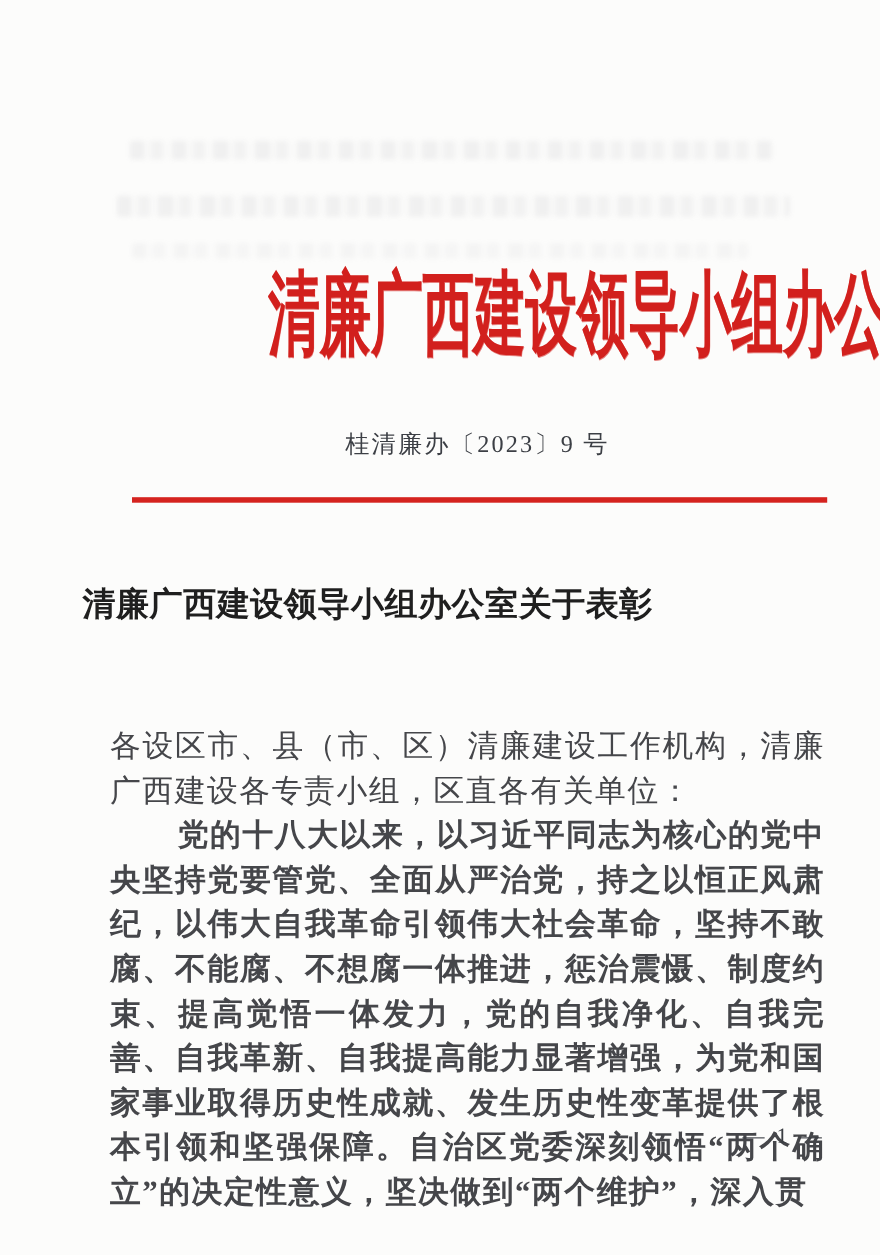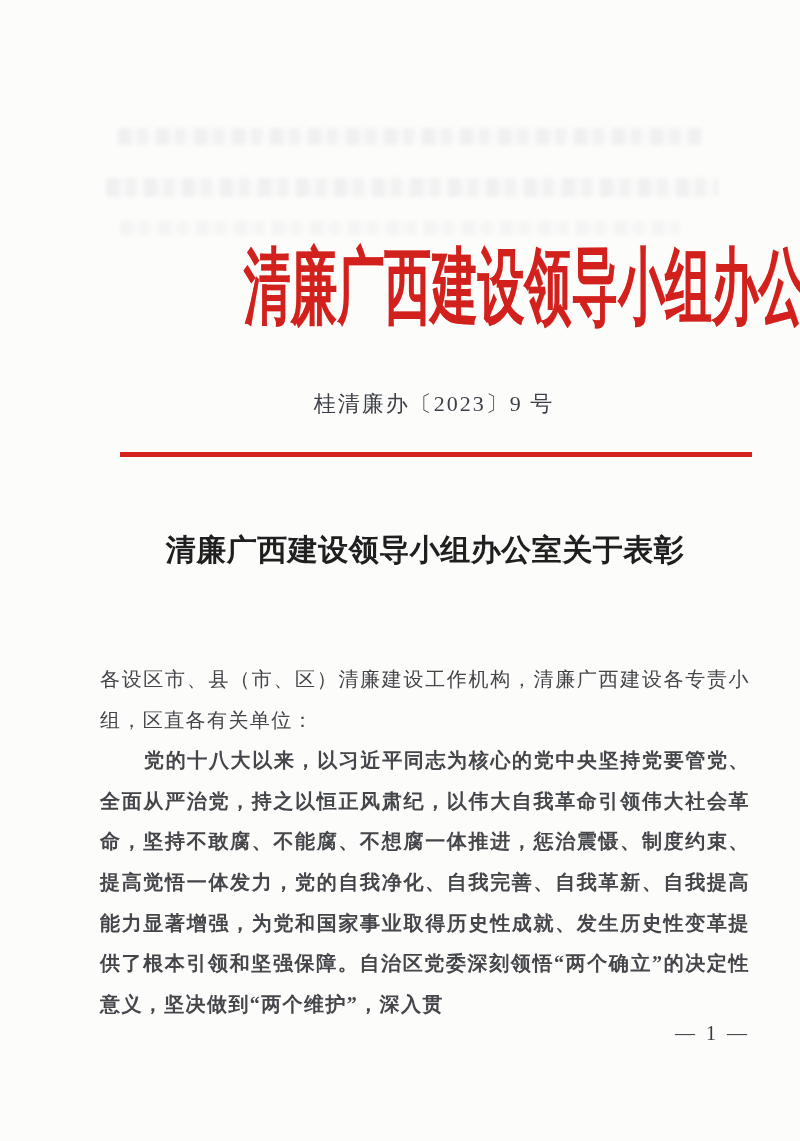--- a/index.html
+++ b/index.html
@@ -67,33 +67,32 @@
     left: 120px;
     width: 632px;
     height: 5px;
     background: #d5231f;
   }
   .doc-title {
     position: absolute;
     top: 529px;
     left: 75px;
     width: 700px;
-    text-align: center;
     font-size: 30px;
     font-weight: bold;
     color: #1f1f1f;
     line-height: 41px;
     letter-spacing: 0.5px;
   }
   .body-text {
     position: absolute;
     top: 659px;
     left: 100px;
     width: 650px;
-    font-size: 20px;
+    font-size: 28px;
     line-height: 40.6px;
     letter-spacing: 1.4px;
     color: #45464a;
     text-align: justify;
   }
   .body-text p.indent { text-indent: 2.2em; font-weight: bold; }
   .page-number {
     position: absolute;
     top: 1022px;
     right: 50px;

